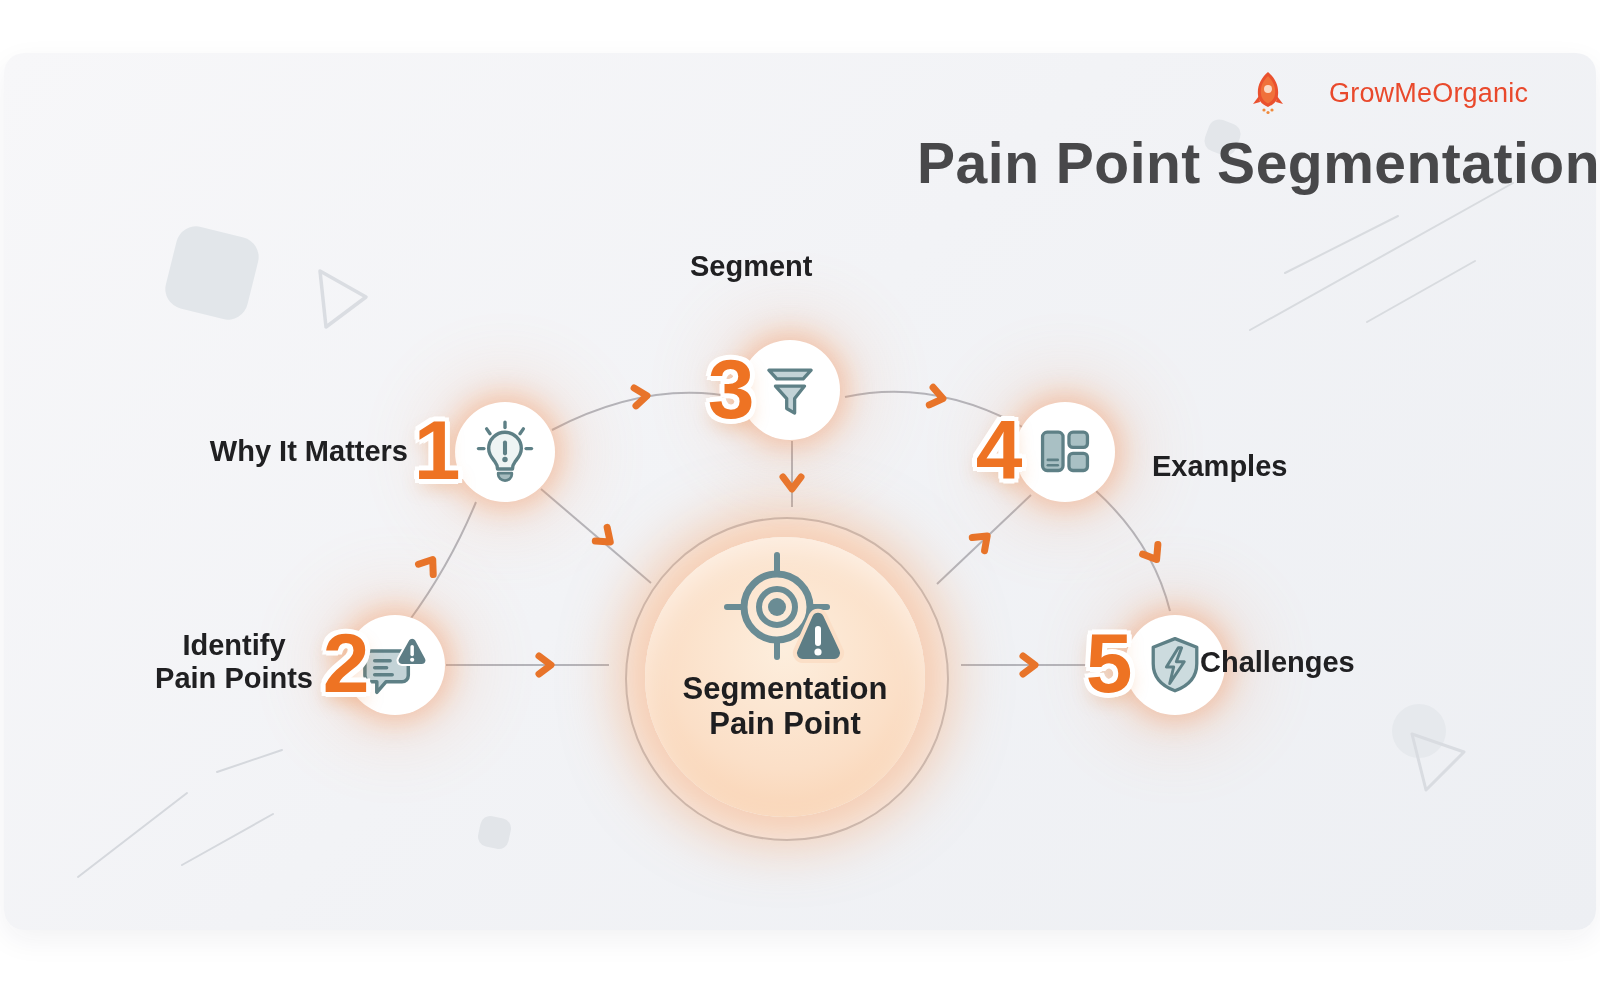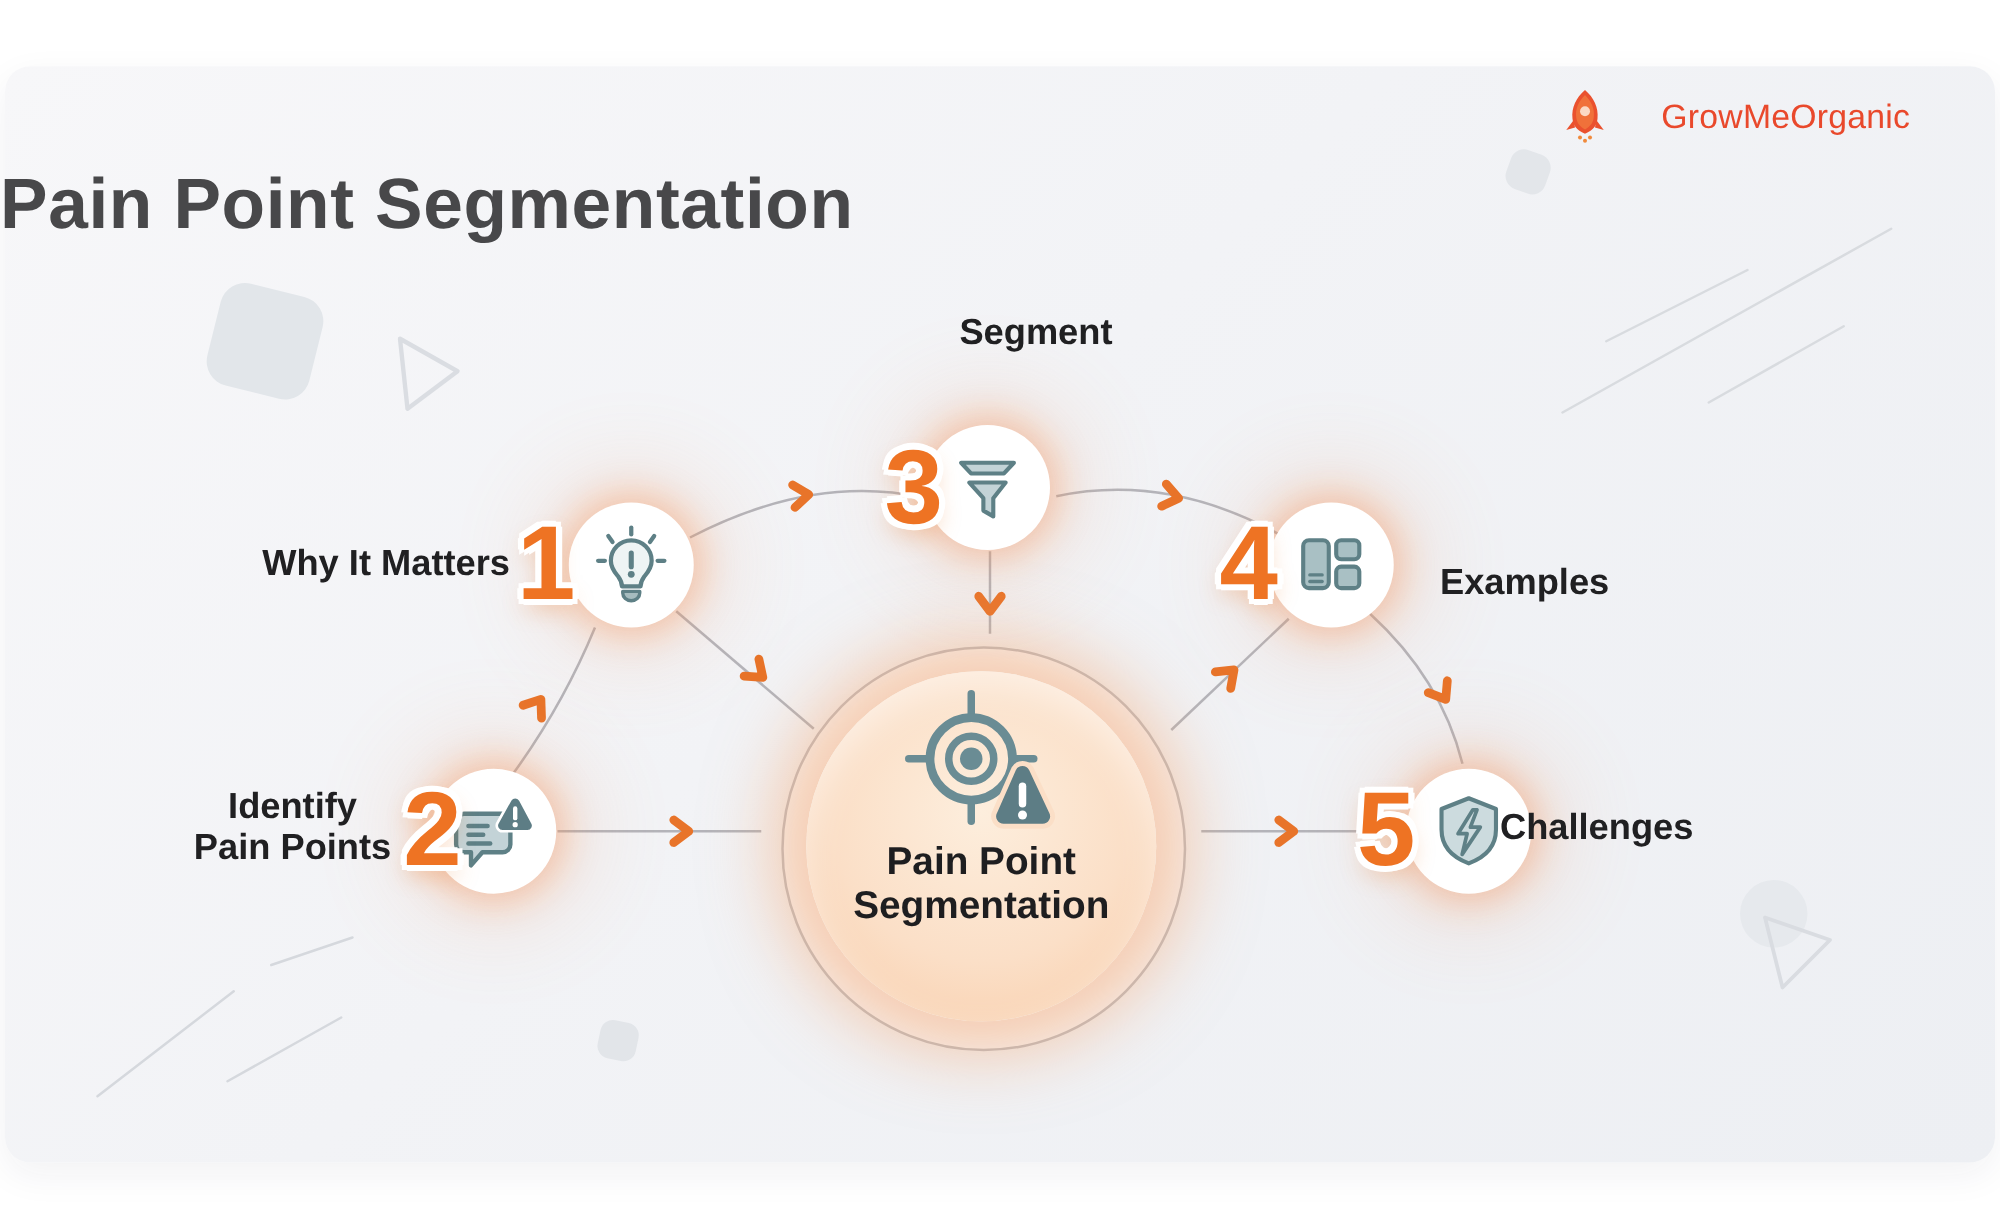--- a/index.html
+++ b/index.html
@@ -20,21 +20,21 @@
 
   
   .deco{position:absolute;z-index:1;}
   .deco-square1{left:170px;top:231px;width:84px;height:84px;border-radius:20px;background:#e2e6ea;transform:rotate(14deg);}
   .deco-squircle-tr{left:1206px;top:121px;width:33px;height:33px;border-radius:11px;background:#e3e6ea;transform:rotate(20deg);}
   .deco-squircle-bl{left:479px;top:817px;width:31px;height:31px;border-radius:10px;background:#e2e5e9;transform:rotate(12deg);}
   .deco-circle-br{left:1392px;top:704px;width:54px;height:54px;border-radius:50%;background:#e6e9ed;}
 
   
   .title{
-    left:0;right:0;top:130px;text-align:left;z-index:5;
+    left:0;right:0;top:130px;text-align:right;z-index:5;
     font-size:57px;font-weight:600;color:#48484a;letter-spacing:.5px;
   }
   .logo{left:1250px;top:70px;z-index:5;display:flex;align-items:center;gap:4px;}
   .logo-text{font-size:27px;font-weight:500;color:#e9492c;letter-spacing:.2px;margin-left:39px;}
 
   
   .connectors{left:0;top:0;z-index:2;}
   .conn{fill:none;stroke:#b4b4ba;stroke-width:2px;}
   .chev{fill:none;stroke:#e8742a;stroke-width:7px;stroke-linecap:round;stroke-linejoin:round;}
 
@@ -150,22 +150,22 @@
       <line x1="92" y1="56" x2="108" y2="56"></line>
     </g>
     <circle cx="58" cy="56" r="33" fill="none" stroke="#6a8c94" stroke-width="7"></circle>
     <circle cx="58" cy="56" r="18" fill="none" stroke="#6a8c94" stroke-width="6"></circle>
     <circle cx="58" cy="56" r="9" fill="#6a8c94"></circle>
     <path d="M92 64 a8 8 0 0 1 14 0 L122 98 a8 8 0 0 1 -7 12 H84 a8 8 0 0 1 -7 -12 Z" fill="#5d7d85" stroke="#fbdfc7" stroke-width="4"></path>
     <line x1="99" y1="78" x2="99" y2="92" stroke="#ffffff" stroke-width="6" stroke-linecap="round"></line>
     <circle cx="99" cy="101" r="3.6" fill="#ffffff"></circle>
   </svg>
   <div class="hub-label">
+    <div>Segmentation</div>
     <div>Pain Point</div>
-    <div>Segmentation</div>
   </div>
 </div>
 
 <div class="abs node-circle" style="left:455px;top:402px">
   <svg width="68" height="68" viewBox="0 0 100 100">
     <g stroke="#5e8086" stroke-width="5" stroke-linecap="round">
       <line x1="50" y1="6" x2="50" y2="14"></line>
       <line x1="23" y1="16" x2="28" y2="23"></line>
       <line x1="77" y1="16" x2="72" y2="23"></line>
       <line x1="11" y1="45" x2="19" y2="45"></line>
@@ -201,21 +201,21 @@
   <div>Pain Points</div>
 </div>
 
 <div class="abs node-circle" style="left:740px;top:340px">
   <svg width="66" height="66" viewBox="0 0 100 100">
     <path d="M18 20 H82 L70 33 H30 Z" fill="#c3d3d7" stroke="#5e8086" stroke-width="5" stroke-linejoin="round"></path>
     <path d="M28 44 H72 L57 63 V85 L45 78 V63 Z" fill="#c3d3d7" stroke="#5e8086" stroke-width="5" stroke-linejoin="round"></path>
   </svg>
 </div>
 <div class="abs num" style="left:731px;top:389px">3</div>
-<div class="abs nlabel" style="left:690px;top:250px;width:200px;text-align:right">
+<div class="abs nlabel" style="left:690px;top:250px;width:200px;text-align:left">
   <div>Segment</div>
 </div>
 
 <div class="abs node-circle" style="left:1015px;top:402px">
   <svg width="66" height="66" viewBox="0 0 100 100">
     <rect x="16" y="20" width="31" height="58" rx="7" fill="#a9c0c4" stroke="#5e8086" stroke-width="5"></rect>
     <g stroke="#5e8086" stroke-width="4" stroke-linecap="round">
       <line x1="24" y1="62" x2="39" y2="62"></line>
       <line x1="24" y1="70" x2="39" y2="70"></line>
     </g>

